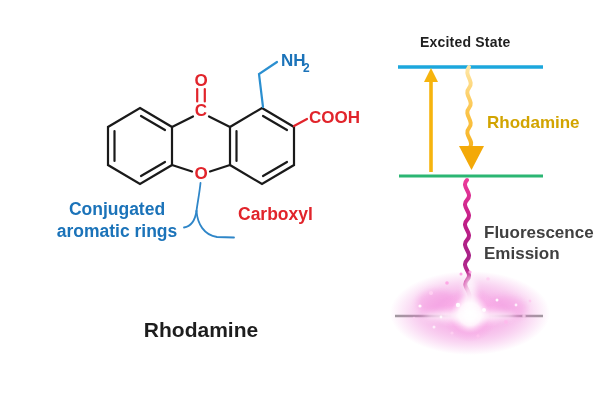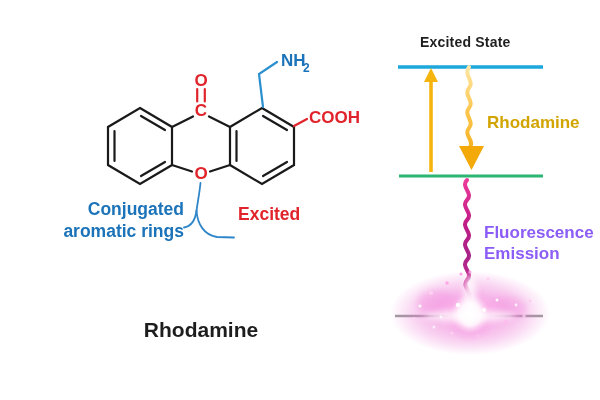--- a/index.html
+++ b/index.html
@@ -6,21 +6,21 @@
   #stage{
     position:relative;width:600px;height:400px;background:#ffffff;
     overflow:hidden;font-family:"Liberation Sans",sans-serif;
   }
   #stage svg{position:absolute;left:0;top:0;}
   .lbl{position:absolute;white-space:nowrap;line-height:1.18;}
   .state-label{font-size:14px;font-weight:700;color:#1f1f1f;letter-spacing:.2px;}
   .blue-label{font-size:17.5px;font-weight:700;color:#1b73b9;}
   .red-label{font-size:17.5px;font-weight:700;color:#e1242b;}
   .excitation-label{font-size:17px;font-weight:700;color:#d2a400;}
-  .emission-label{font-size:17px;font-weight:700;color:#8b5cf6;line-height:1.24;}
+  .emission-label{font-size:17px;font-weight:700;color:#404040;line-height:1.24;}
   .molecule-title{font-size:21px;font-weight:700;color:#1d1d1d;margin-top:48px;}
   svg text{font-family:"Liberation Sans",sans-serif;font-weight:700;}
 </style>
 </head>
 <body>
 
 <div id="stage">
 
   <svg width="600" height="400" viewBox="0 0 600 400">
     <defs>
@@ -146,27 +146,27 @@
           <circle cx="414" cy="318" r="1.3" fill="#ffd2f3" opacity="0.7"></circle>
           <circle cx="530" cy="301" r="1.3" fill="#ffc4ef" opacity="0.7"></circle>
           <circle cx="470" cy="272" r="1.6" fill="#ff9fe3" opacity="0.85"></circle>
           <circle cx="458" cy="305" r="2.2" fill="#ffffff" opacity="0.95"></circle>
           <circle cx="484" cy="310" r="2" fill="#ffffff" opacity="0.9"></circle>
         </g>
       </g>
     </g>
   </svg>
 
-  <div class="lbl blue-label" style="left:50px;top:198px;width:134px;text-align:right;line-height:22px;">
+  <div class="lbl blue-label" style="left:50px;top:198px;width:134px;text-align:center;line-height:22px;">
     <div>Conjugated</div>
     <div>aromatic rings</div>
   </div>
 
   <div class="lbl red-label" style="left:238px;top:202px;line-height:24px;">
-    <div>Excited</div>
+    <div>Carboxyl</div>
   </div>
 
   <div class="lbl molecule-title" style="left:140px;top:270px;width:122px;text-align:center;">Rhodamine</div>
 
   <div class="lbl state-label" style="left:420px;top:34px;">Excited State</div>
 
   <div class="lbl excitation-label" style="left:487px;top:113px;">Rhodamine</div>
 
   <div class="lbl emission-label" style="left:484px;top:222px;">
     <div>Fluorescence</div>

